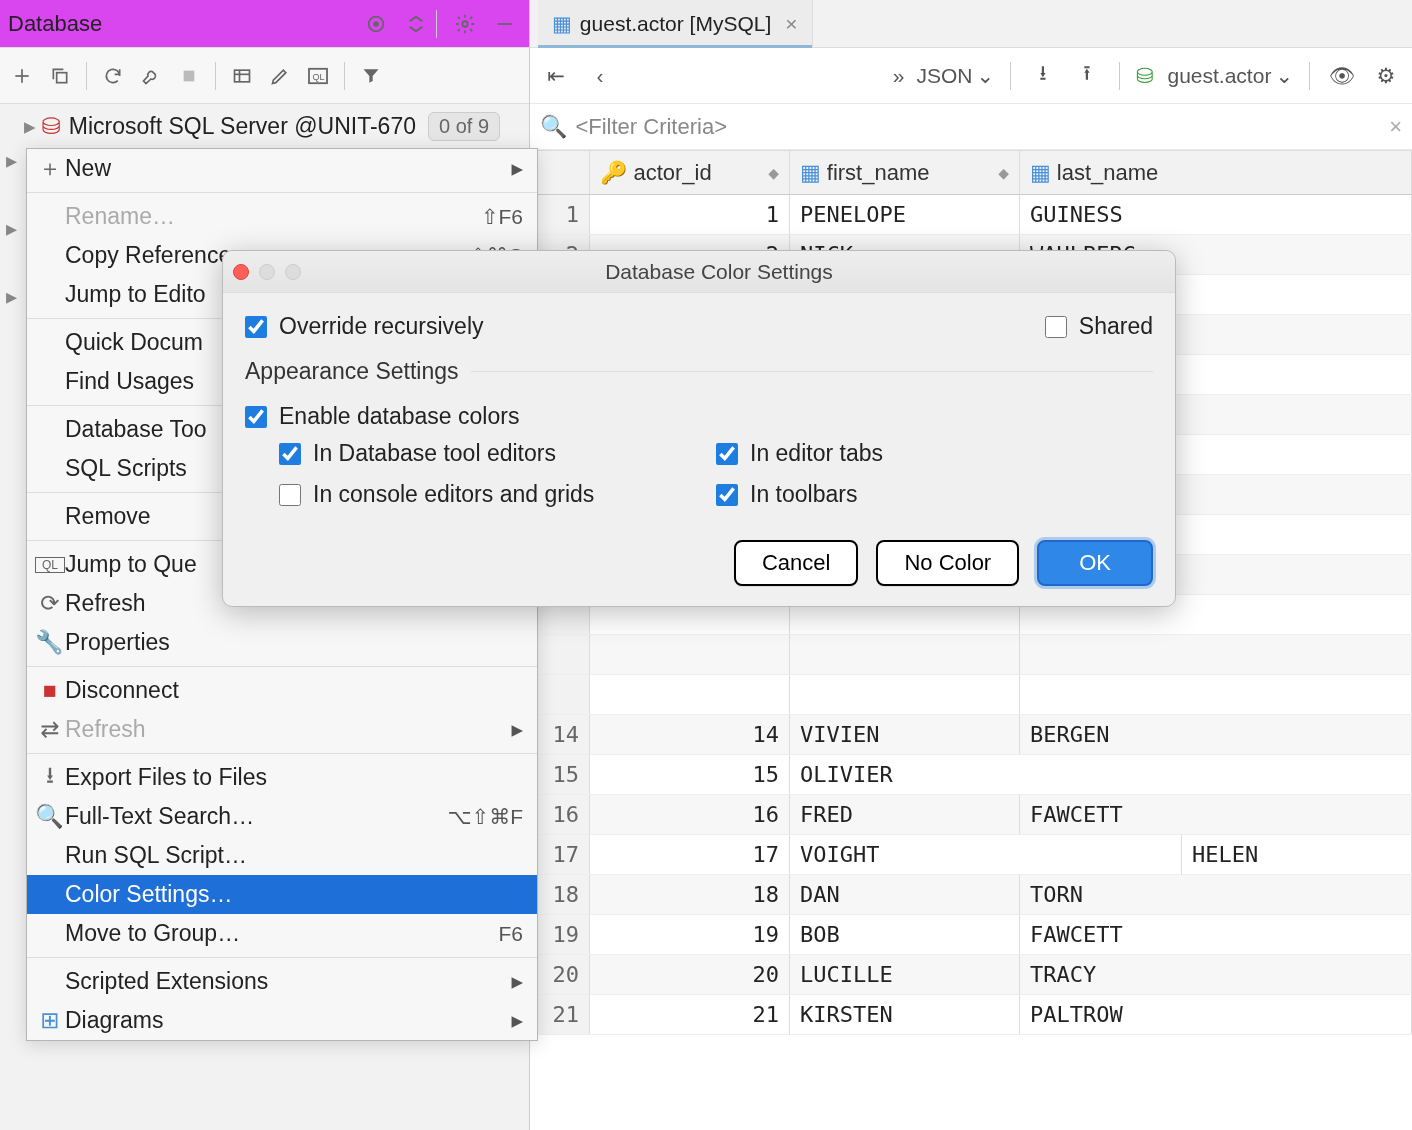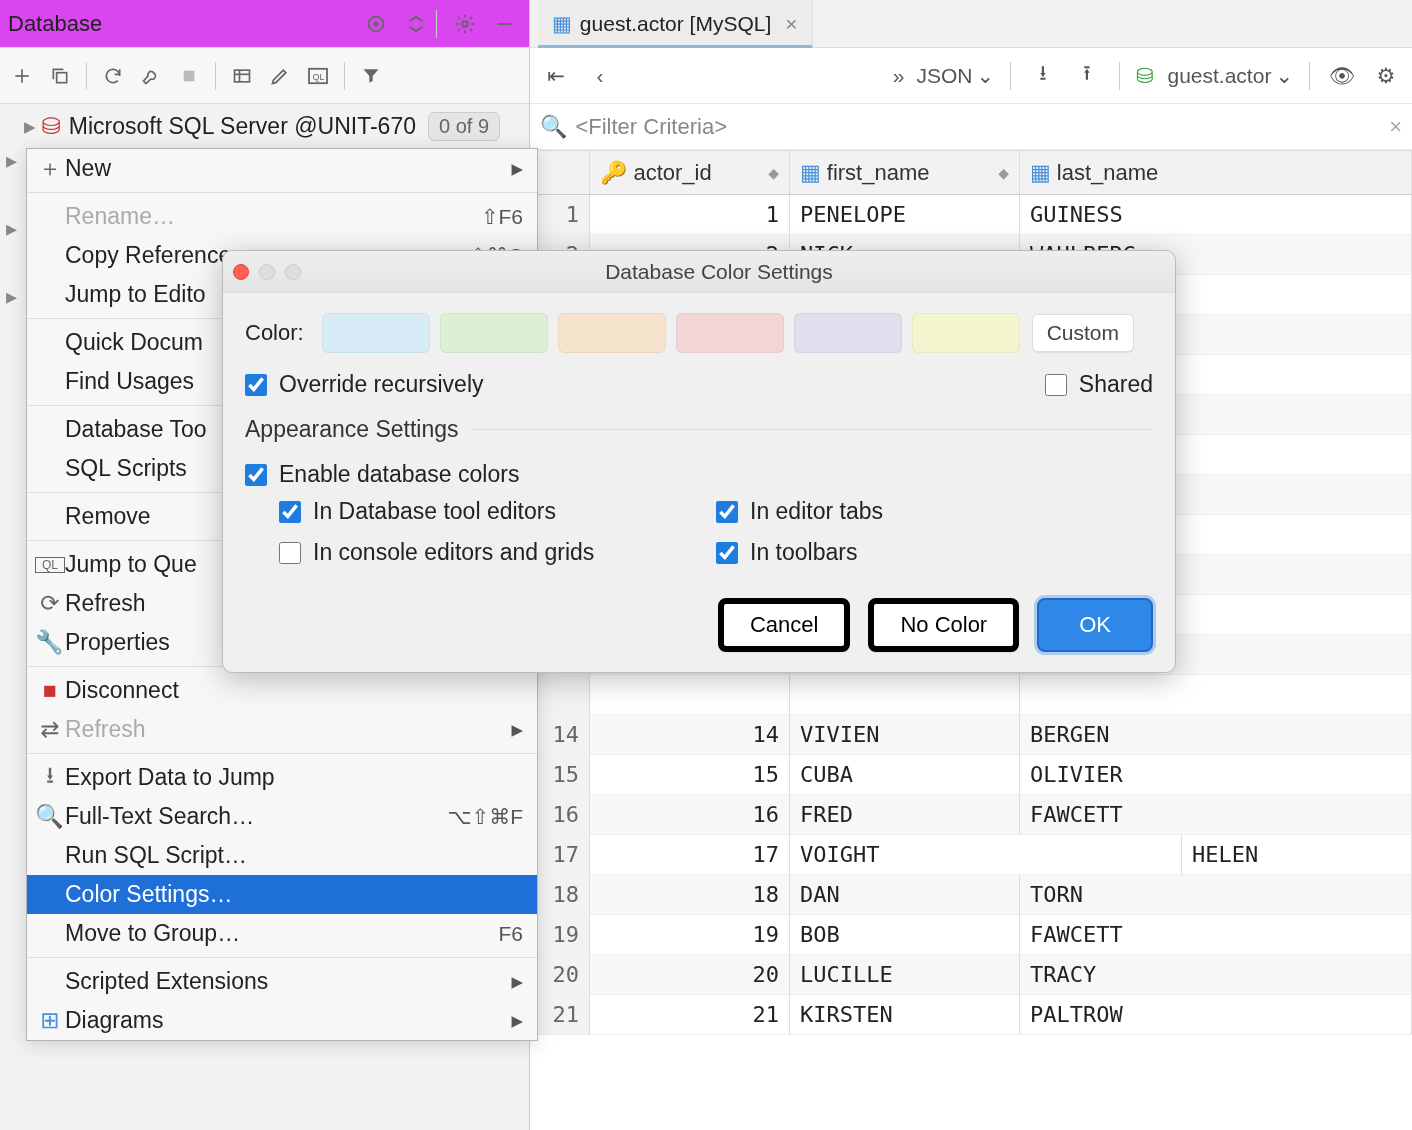--- a/index.html
+++ b/index.html
@@ -66,21 +66,21 @@
 .row { display: flex; align-items: center; margin-bottom: 18px; }
 .swatches { display: flex; gap: 10px; margin-left: 18px; }
 .sw { width: 108px; height: 40px; border-radius: 6px; border: 1px solid rgba(0,0,0,0.05); }
 .custom-btn { margin-left: 12px; padding: 6px 14px; background: #fff; border: 1px solid #ddd; border-radius: 6px; box-shadow: 0 1px 1px rgba(0,0,0,0.08); font-size: 21px; color: #444; }
 .chk { display: flex; align-items: center; gap: 12px; font-size: 23px; }
 .chk input { width: 22px; height: 22px; accent-color: #1f7de0; }
 .section-title { display: flex; align-items: center; gap: 12px; margin: 10px 0 18px; font-size: 23px; color: #333; }
 .section-title .line { flex: 1; height: 1px; background: #ddd; }
 .chk-grid { display: grid; grid-template-columns: 1fr 1fr; row-gap: 14px; margin-left: 34px; }
 .dlg-buttons { display: flex; justify-content: flex-end; gap: 18px; padding: 12px 22px 20px; }
-.btn { padding: 8px 26px; border-radius: 8px; font-size: 22px; border: 6px solid #000000; background: #fff; box-shadow: 0 1px 1px rgba(0,0,0,0.08); cursor: pointer; }
+.btn { padding: 8px 26px; border-radius: 8px; font-size: 22px; border: 2px solid #000000; background: #fff; box-shadow: 0 1px 1px rgba(0,0,0,0.08); cursor: pointer; }
 .btn.primary { background: #2f87e8; color: #fff; border: 2px solid #2068c9; box-shadow: 0 0 0 3px rgba(47,135,232,0.35); padding: 8px 40px; }
 
 svg { display: block; }
 </style>
 </head>
 <body>
 
 <div class="left-panel">
   <div class="panel-header">
     <span class="panel-title">Database</span>
@@ -239,21 +239,21 @@
       <span class="lbl">Disconnect</span>
     </div>
   <div class="item disabled">
       <span class="ic">⇄</span>
       <span class="lbl">Refresh</span>
       <span class="sub-arrow">▸</span>
     </div>
   <div class="divider"></div>
   <div class="item">
       <span class="ic">⭳</span>
-      <span class="lbl">Export Data to Jump</span>
+      <span class="lbl">Export Files to Files</span>
     </div>
   <div class="item">
       <span class="ic">🔍</span>
       <span class="lbl">Full-Text Search…</span>
       <span class="short">⌥⇧⌘F</span>
     </div>
   <div class="item">
       <span class="ic"></span>
       <span class="lbl">Run SQL Script…</span>
     </div>
@@ -411,21 +411,20 @@
         </div>
         <div class="grid-row">
           <div class="cell gutter">14</div>
           <div class="cell col-id">14</div>
           <div class="cell col-first">VIVIEN</div>
           <div class="cell col-last">BERGEN</div>
         </div>
         <div class="grid-row">
           <div class="cell gutter">15</div>
           <div class="cell col-id">15</div>
-          <div class="cell col-first">CUBA</div>
           <div class="cell col-last">OLIVIER</div>
         </div>
         <div class="grid-row">
           <div class="cell gutter">16</div>
           <div class="cell col-id">16</div>
           <div class="cell col-first">FRED</div>
           <div class="cell col-last">FAWCETT</div>
         </div>
         <div class="grid-row">
           <div class="cell gutter">17</div>
@@ -464,32 +463,20 @@
 <div class="dialog">
   <div class="dlg-title-bar">
     <div class="traffic">
       <span class="dot red"></span>
       <span class="dot grey"></span>
       <span class="dot grey"></span>
     </div>
     <div class="dlg-title">Database Color Settings</div>
   </div>
   <div class="dlg-body">
-    <div class="row">
-      <span>Color:</span>
-      <div class="swatches" id="swatches">
-          <div class="sw" style="background: rgb(215, 236, 246);"></div>
-          <div class="sw" style="background: rgb(220, 240, 214);"></div>
-          <div class="sw" style="background: rgb(246, 227, 205);"></div>
-          <div class="sw" style="background: rgb(242, 214, 214);"></div>
-          <div class="sw" style="background: rgb(227, 221, 240);"></div>
-          <div class="sw" style="background: rgb(244, 244, 207);"></div>
-        </div>
-      <button class="custom-btn">Custom</button>
-    </div>
     <div class="row" style="justify-content:space-between;">
       <label class="chk">
           <input type="checkbox" checked="" style="">
           <span>Override recursively</span>
         </label>
       <label class="chk">
           <input type="checkbox" style="">
           <span>Shared</span>
         </label>
     </div>

